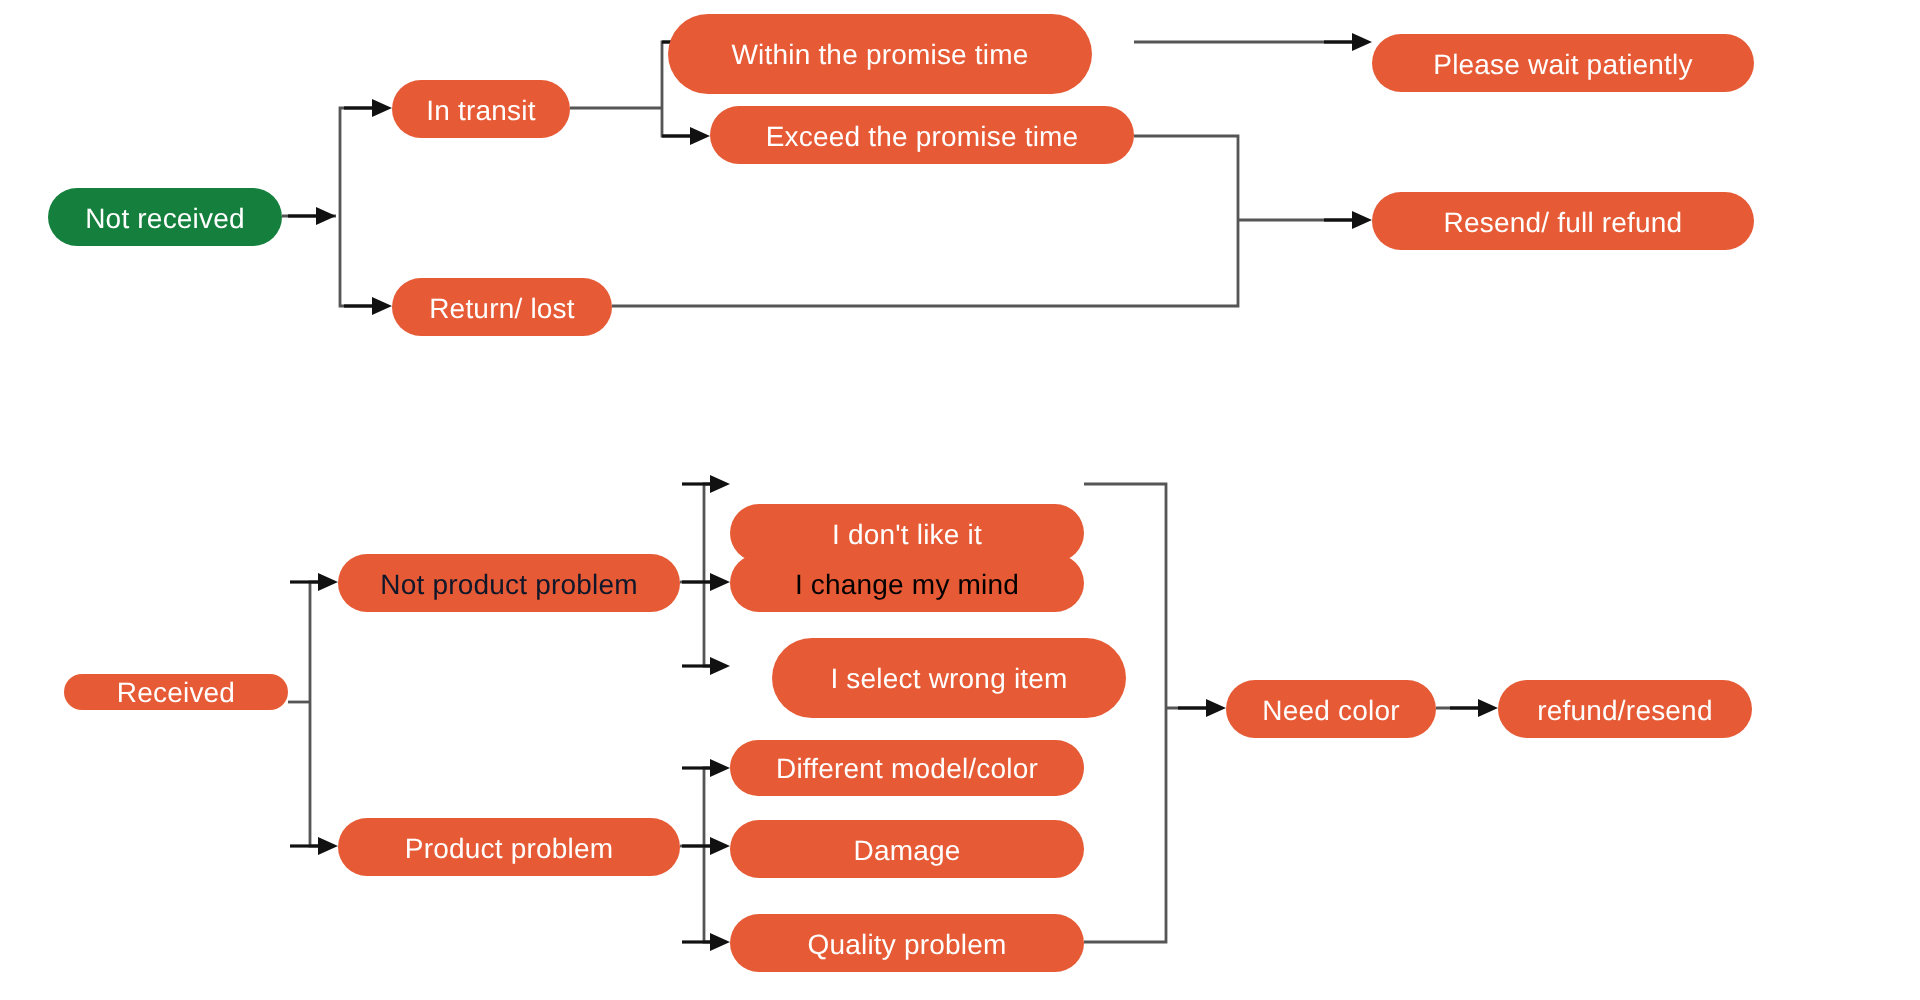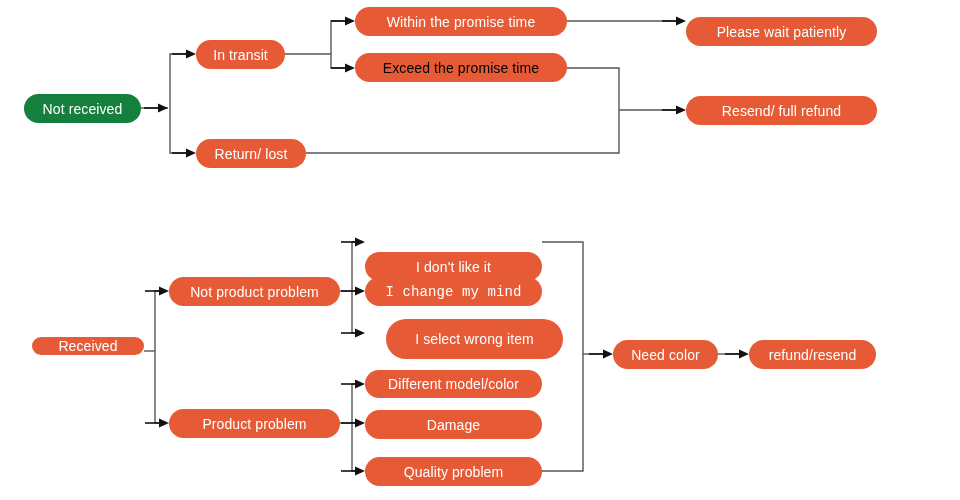--- a/index.html
+++ b/index.html
@@ -109,45 +109,45 @@
   <div id="nodes-layer">
       <div class="node" style="left: 24px; top: 94px; width: 117px; height: 29px; background: #15803d; color: rgb(255, 255, 255);">
         <span>Not received</span>
       </div>
       <div class="node" style="left: 196px; top: 40px; width: 89px; height: 29px; background: rgb(230, 90, 53); color: rgb(255, 255, 255);">
         <span>In transit</span>
       </div>
       <div class="node" style="left: 196px; top: 139px; width: 110px; height: 29px; background: rgb(230, 90, 53); color: #ffffff;">
         <span>Return/ lost</span>
       </div>
-      <div class="node" style="left: 355px; top: 7px; width: 212px; height: 29px; background: rgb(230, 90, 53); color: rgb(255, 255, 255);">
+      <div class="node" style="left: 334px; top: 7px; width: 212px; height: 40px; background: rgb(230, 90, 53); color: rgb(255, 255, 255);">
         <span>Within the promise time</span>
       </div>
-      <div class="node" style="left: 355px; top: 53px; width: 212px; height: 29px; background: rgb(230, 90, 53); color: #000000;">
+      <div class="node" style="left: 355px; top: 53px; width: 212px; height: 29px; background: rgb(230, 90, 53); color: #ffffff;">
         <span>Exceed the promise time</span>
       </div>
       <div class="node" style="left: 686px; top: 17px; width: 191px; height: 29px; background: rgb(230, 90, 53); color: rgb(255, 255, 255);">
         <span>Please wait patiently</span>
       </div>
       <div class="node" style="left: 686px; top: 96px; width: 191px; height: 29px; background: rgb(230, 90, 53); color: rgb(255, 255, 255);">
         <span>Resend/ full refund</span>
       </div>
       <div class="node" style="left: 32px; top: 337px; width: 112px; height: 18px; background: rgb(230, 90, 53); color: rgb(255, 255, 255);">
         <span>Received</span>
       </div>
-      <div class="node" style="left: 169px; top: 277px; width: 171px; height: 29px; background: rgb(230, 90, 53); color: #ffffff;">
+      <div class="node" style="left: 169px; top: 277px; width: 171px; height: 29px; background: rgb(230, 90, 53); color: #0f172a;">
         <span>Not product problem</span>
       </div>
       <div class="node" style="left: 169px; top: 409px; width: 171px; height: 29px; background: rgb(230, 90, 53); color: rgb(255, 255, 255);">
         <span>Product problem</span>
       </div>
       <div class="node" style="left: 365px; top: 228px; width: 177px; height: 29px; background: rgb(230, 90, 53); color: rgb(255, 255, 255); margin-top: 24px;">
         <span>I don't like it</span>
       </div>
-      <div class="node" style="left: 365px; top: 277px; width: 177px; height: 29px; background: rgb(230, 90, 53); color: #ffffff; font-family: Liberation Mono, monospace;">
+      <div class="node" style="left: 365px; top: 277px; width: 177px; height: 29px; background: rgb(230, 90, 53); color: #000000;">
         <span>I change my mind</span>
       </div>
       <div class="node" style="left: 386px; top: 319px; width: 177px; height: 40px; background: rgb(230, 90, 53); color: rgb(255, 255, 255);">
         <span>I select wrong item</span>
       </div>
       <div class="node" style="left: 365px; top: 370px; width: 177px; height: 28px; background: rgb(230, 90, 53); color: rgb(255, 255, 255);">
         <span>Different model/color</span>
       </div>
       <div class="node" style="left: 365px; top: 410px; width: 177px; height: 29px; background: rgb(230, 90, 53); color: rgb(255, 255, 255);">
         <span>Damage</span>

